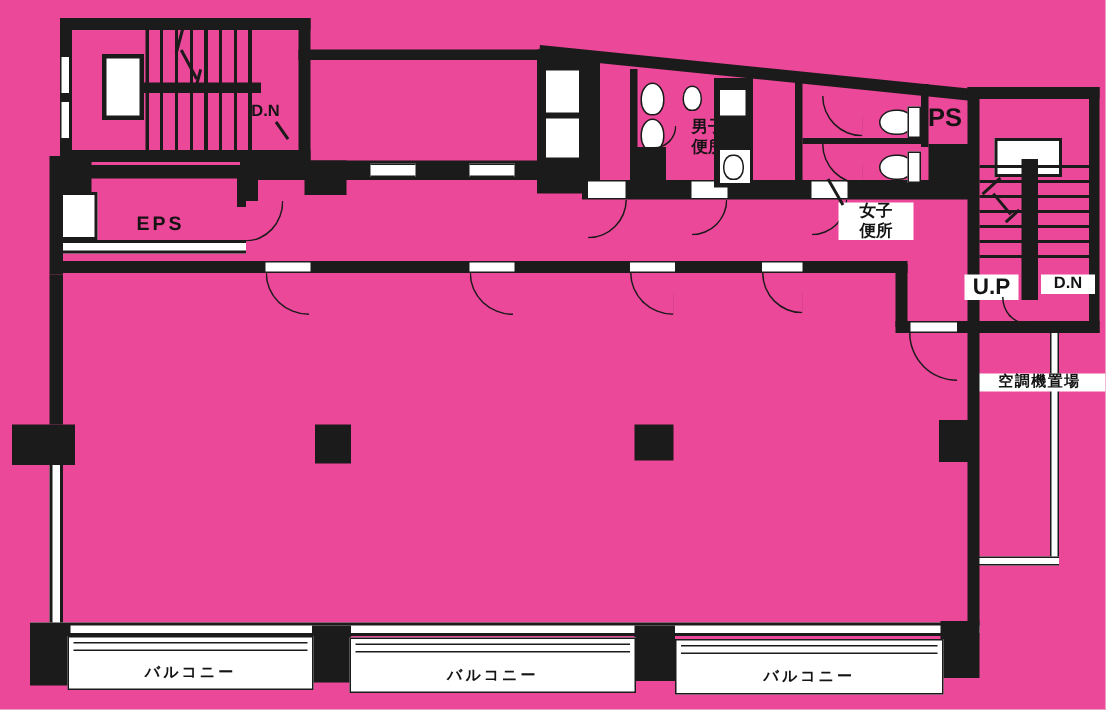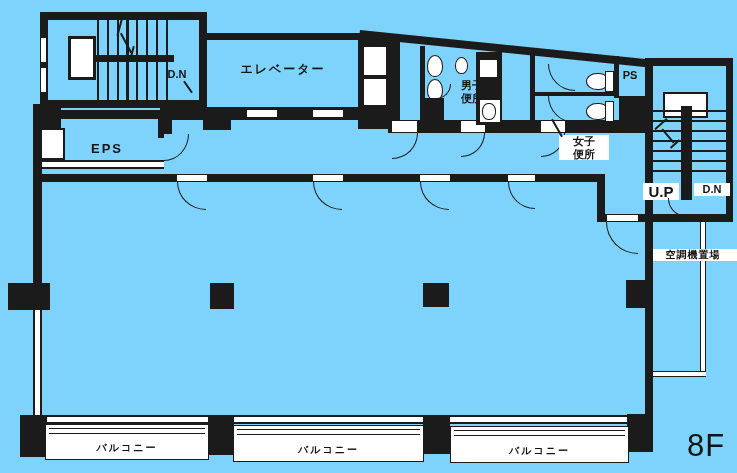--- a/index.html
+++ b/index.html
@@ -1,16 +1,16 @@
 <!DOCTYPE html>
 <html><head>
 <meta charset="utf-8">
 <style>
   html,body{margin:0;padding:0;background:#e8e8e8;}
-  #stage{position:relative;width:737px;height:473px;background:#7dd3fc;overflow:hidden;
+  #stage{position:relative;width:737px;height:473px;background:#ec4899;overflow:hidden;
          font-family:"Liberation Sans","DejaVu Sans",sans-serif;}
   .ink{position:absolute;background:#1b1b1b;}
   .wh{position:absolute;background:#ffffff;}
   .box{position:absolute;background:#ffffff;border:2px solid #1b1b1b;box-sizing:border-box;}
   .arc{position:absolute;box-sizing:border-box;background:transparent;}
   .arc-bl{border-left:1.7px solid #1b1b1b;border-bottom:1.7px solid #1b1b1b;border-radius:0 0 0 100%;}
   .arc-br{border-right:1.7px solid #1b1b1b;border-bottom:1.7px solid #1b1b1b;border-radius:0 0 100% 0;}
   .lbl{position:absolute;color:#141414;font-weight:700;white-space:nowrap;text-align:center;line-height:1.15;}
   .ln{position:absolute;background:#1b1b1b;}
   .treads-v{position:absolute;background:repeating-linear-gradient(90deg,#1b1b1b 0 2.2px,transparent 2.2px 9.8px);}
@@ -40,21 +40,20 @@
   <div class="ln" style="left:125px;top:32px;width:2px;height:22px;transform:rotate(-28deg);"></div>
   <div class="ln" style="left:131px;top:46px;width:2px;height:14px;transform:rotate(15deg);"></div>
   <div class="lbl" style="left:156px;top:68px;width:42px;font-size:11px;">D.N</div>
   <div class="ln" style="left:187px;top:80px;width:2px;height:14px;transform:rotate(-35deg);"></div>
 
   <div class="ink" style="left:199px;top:33px;width:166px;height:7px;"></div>
   <div class="ink" style="left:358px;top:33px;width:7px;height:94px;"></div>
   <div class="ink" style="left:160px;top:107px;width:205px;height:13px;"></div>
   <div class="wh" style="left:247px;top:109px;width:30px;height:9px;border-top:1.5px solid #1b1b1b;border-bottom:1.5px solid #1b1b1b;box-sizing:border-box;"></div>
   <div class="wh" style="left:313px;top:109px;width:30px;height:9px;border-top:1.5px solid #1b1b1b;border-bottom:1.5px solid #1b1b1b;box-sizing:border-box;"></div>
-  <div class="lbl" style="left:210px;top:63px;width:146px;font-size:12px;letter-spacing:2px;">エレベーター</div>
   <div class="ink" style="left:203px;top:107px;width:28px;height:23px;"></div>
 
   <div class="ink" style="left:358px;top:38px;width:42px;height:91px;"></div>
   <div class="wh" style="left:364px;top:47px;width:22px;height:28px;"></div>
   <div class="wh" style="left:364px;top:79px;width:22px;height:26px;"></div>
 
   <div class="ink" style="left:360px;top:30px;width:294px;height:8px;transform:rotate(5.8deg);transform-origin:0 0;"></div>
 
   <div class="ink" style="left:388px;top:120px;width:260px;height:13px;"></div>
   <div class="wh" style="left:392px;top:121px;width:25px;height:11px;"></div>
@@ -88,21 +87,21 @@
   <div class="fix" style="left:605px;top:71px;width:9px;height:21px;"></div>
   <div class="fix" style="left:586px;top:103px;width:22px;height:17px;border-radius:50% 40% 40% 50%;"></div>
   <div class="fix" style="left:605px;top:101px;width:9px;height:21px;"></div>
   <div class="lbl" style="left:559px;top:135px;width:50px;font-size:11px;background:#fff;">
     <span>女子</span><br>
     <span>便所</span>
   </div>
   <div class="ln" style="left:556px;top:118px;width:2px;height:20px;transform:rotate(-30deg);"></div>
 
   <div class="ink" style="left:614px;top:56px;width:5px;height:42px;"></div>
-  <div class="lbl" style="left:613px;top:69px;width:34px;font-size:11px;">PS</div>
+  <div class="lbl" style="left:613px;top:69px;width:34px;font-size:17px;">PS</div>
   <div class="ink" style="left:619px;top:96px;width:29px;height:24px;"></div>
 
   <div class="ink" style="left:645px;top:58px;width:88px;height:8px;"></div>
   <div class="ink" style="left:726px;top:58px;width:7px;height:164px;"></div>
   <div class="ink" style="left:645px;top:214px;width:88px;height:8px;"></div>
   <div class="ink" style="left:645px;top:58px;width:8px;height:164px;"></div>
   <div class="box" style="left:663px;top:92px;width:45px;height:26px;"></div>
   <div class="treads-h" style="left:653px;top:110px;width:73px;height:66px;"></div>
   <div class="ink" style="left:681px;top:106px;width:11px;height:94px;"></div>
   <div class="ln" style="left:660px;top:116px;width:2px;height:16px;transform:rotate(48deg);"></div>
@@ -161,15 +160,14 @@
   </div>
   <div class="balcony" style="left:233px;top:425px;width:191px;height:37px;">
     <div class="bwin"></div>
     <span class="blbl">バルコニー</span>
   </div>
   <div class="balcony" style="left:450px;top:426px;width:179px;height:37px;">
     <div class="bwin"></div>
     <span class="blbl">バルコニー</span>
   </div>
 
-  <div class="lbl" style="left:678px;top:428px;width:56px;font-size:31px;font-weight:500;letter-spacing:1px;">8F</div>
 
 </div>
 
 </body></html>

